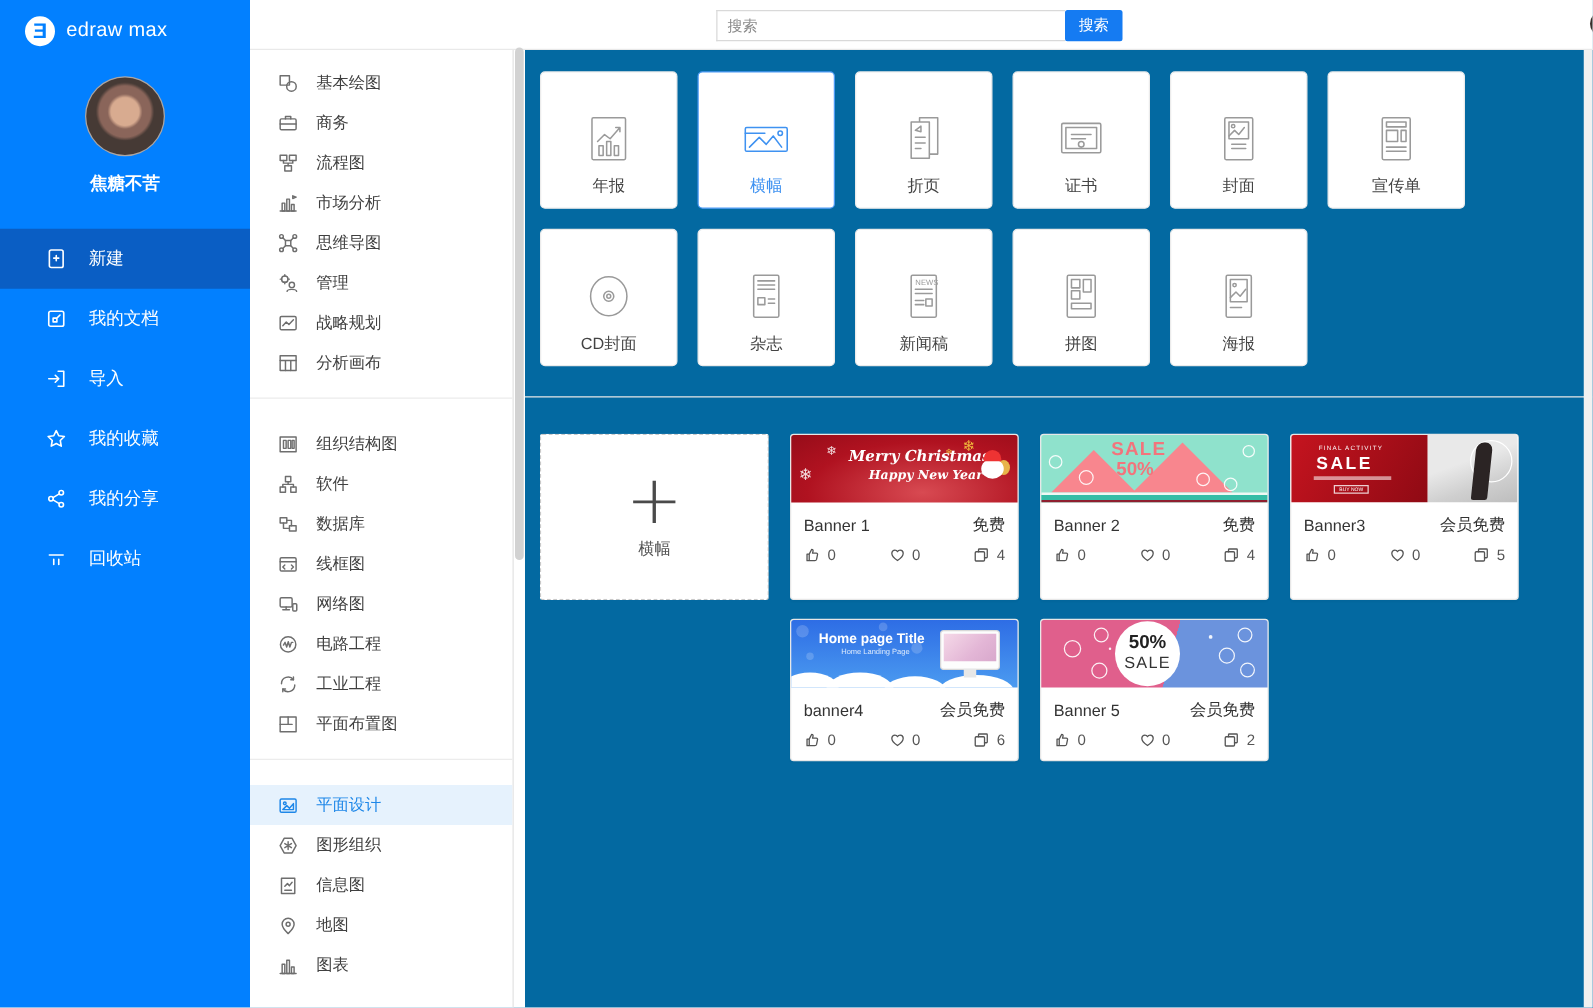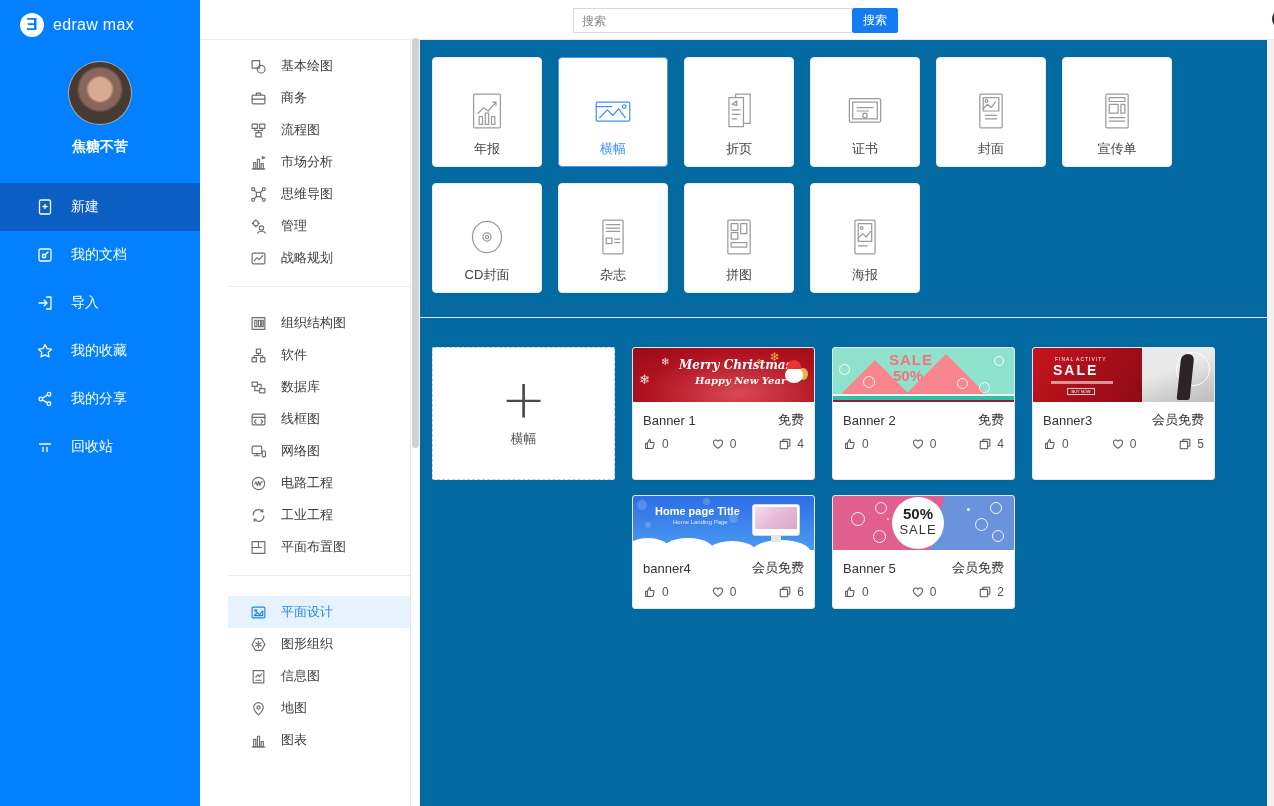--- a/index.html
+++ b/index.html
@@ -28,21 +28,21 @@
   .search-input { width:279px; height:25px; border:1px solid #d9d9d9; border-right:none; padding:0 8px; font-size:12px; color:#333; outline:none; }
   .search-input::placeholder { color:#8a8a8a; }
   .search-btn { width:46px; height:25px; background:#157bf2; color:#fff; border:none; font-size:12px; border-radius:2px; cursor:pointer; }
   .user-chip { position:absolute; right:28px; top:8px; display:flex; align-items:center; gap:8px; cursor:pointer; }
   .avatar-mini { width:22px; height:22px; border-radius:50%;
     background:radial-gradient(circle at 50% 42%, #c9a18c 0 24%, #70544b 30% 46%, #38302c 52% 100%); }
   .user-chip span { font-size:13px; color:#333; }
 
   
   .subbar { position:absolute; left:200px; top:40px; width:211px; height:766px; background:#fff;
-    border-right:1px solid #e4e4e4; padding-top:10px; overflow:hidden; z-index:3;padding-left:28px; }
+    border-right:1px solid #e4e4e4; padding-top:10px; overflow:hidden; z-index:3; }
   .lib-item { display:flex; align-items:center; gap:14px; height:32px; padding-left:22px; font-size:13px; color:#404040; cursor:pointer; }
   .lib-item svg { width:17px; height:17px; stroke:#6e6e6e; fill:none; stroke-width:1.1; stroke-linecap:round; stroke-linejoin:round; flex:0 0 17px; }
   .lib-item.sel { background:#e6f2fd; color:#1e87e8; }
   .lib-item.sel svg { stroke:#1e87e8; }
   .lib-div { height:1px; background:#ececec; margin:12px 0 20px; }
   .sub-scroll { position:absolute; left:412px; top:38px; width:7px; height:410px; background:#d2d2d2; border-radius:4px; z-index:6; }
 
   
   .main { position:absolute; left:420px; top:40px; width:854px; height:766px; background:#0369a1; overflow:hidden; }
   .main-scroll { position:absolute; right:0; top:40px; width:7px; height:766px; background:#f1f1f1; z-index:2; }
@@ -257,20 +257,27 @@
         </svg>
       <span>管理</span>
     </div>
     <div class="lib-item">
       <svg viewBox="0 0 16 16">
           <rect x="2" y="3" width="12" height="10" rx="1"></rect>
           <path d="M4 10l2.6-2.8 2 1.8 3.4-3.6"></path>
         </svg>
       <span>战略规划</span>
     </div>
+    <div class="lib-item">
+      <svg viewBox="0 0 16 16">
+          <rect x="2" y="2.5" width="12" height="11"></rect>
+          <path d="M2 6h12M6 6v7.5M10 6v7.5"></path>
+        </svg>
+      <span>分析画布</span>
+    </div>
 
     <div class="lib-div"></div>
 
     <div class="lib-item">
       <svg viewBox="0 0 16 16">
           <rect x="2" y="2.5" width="12" height="11"></rect>
           <rect x="4.5" y="5" width="2" height="6"></rect>
           <rect x="8" y="5" width="2" height="6"></rect>
           <rect x="11" y="5" width="1.5" height="6"></rect>
         </svg>
@@ -458,20 +465,32 @@
       <div class="cat-card">
         <div class="cat-icon">
             <svg viewBox="0 0 34 36">
               <rect x="8" y="3" width="18" height="30" rx="1"></rect>
               <path d="M11 7h12M11 10h12M11 13h12"></path>
               <rect x="11" y="19" width="5" height="5"></rect>
               <path d="M18.5 20h4.5M18.5 23h4.5"></path>
             </svg>
           </div>
         <div class="cat-label">杂志</div>
+      </div>
+      <div class="cat-card">
+        <div class="cat-icon">
+            <svg viewBox="0 0 34 36">
+              <rect x="8" y="3" width="18" height="30" rx="1"></rect>
+              <text x="11" y="10" font-size="5.5" stroke="none" fill="#9a9a9a">NEWS</text>
+              <path d="M11 13h12M11 16h12"></path>
+              <path d="M11 21h6M11 24h6"></path>
+              <rect x="18.5" y="20" width="4.5" height="5"></rect>
+            </svg>
+          </div>
+        <div class="cat-label">新闻稿</div>
       </div>
       <div class="cat-card">
         <div class="cat-icon">
             <svg viewBox="0 0 34 36">
               <rect x="7" y="3" width="20" height="30" rx="1"></rect>
               <rect x="10" y="6" width="6" height="6"></rect>
               <rect x="18.5" y="6" width="5.5" height="9"></rect>
               <rect x="10" y="14" width="6" height="6"></rect>
               <rect x="10" y="23" width="14" height="4"></rect>
             </svg>

